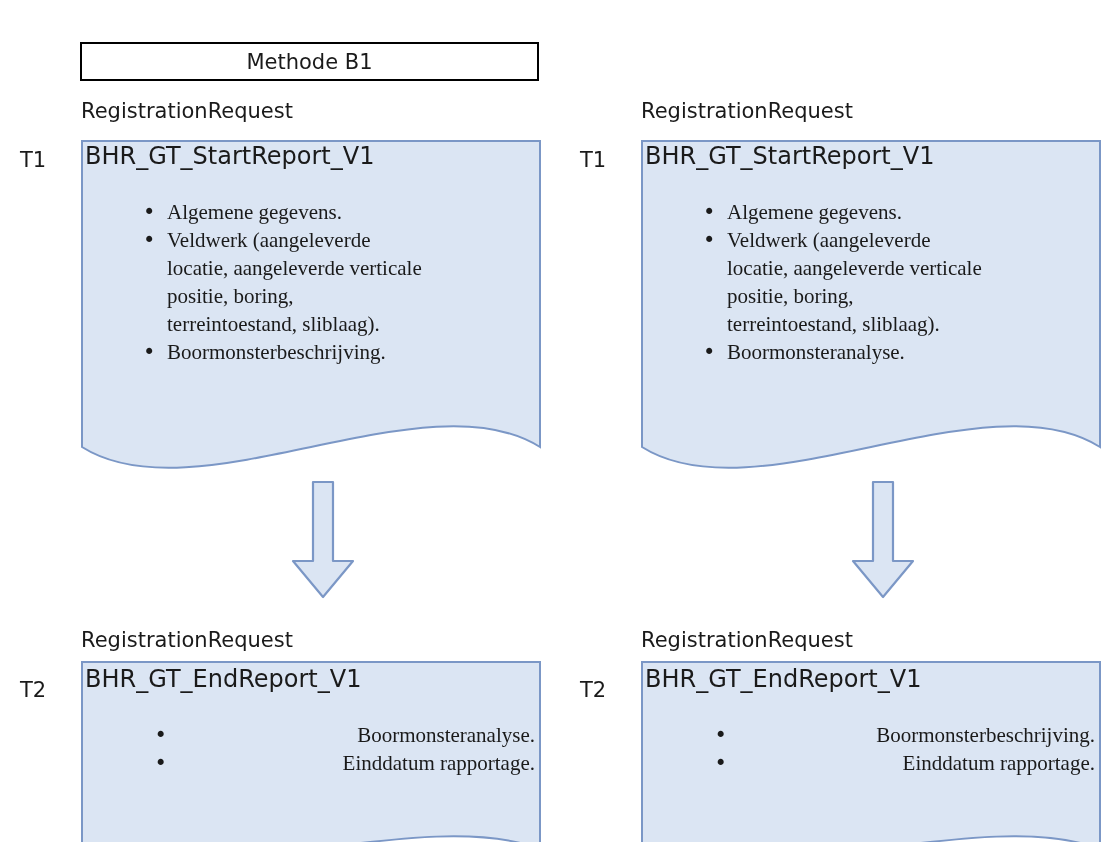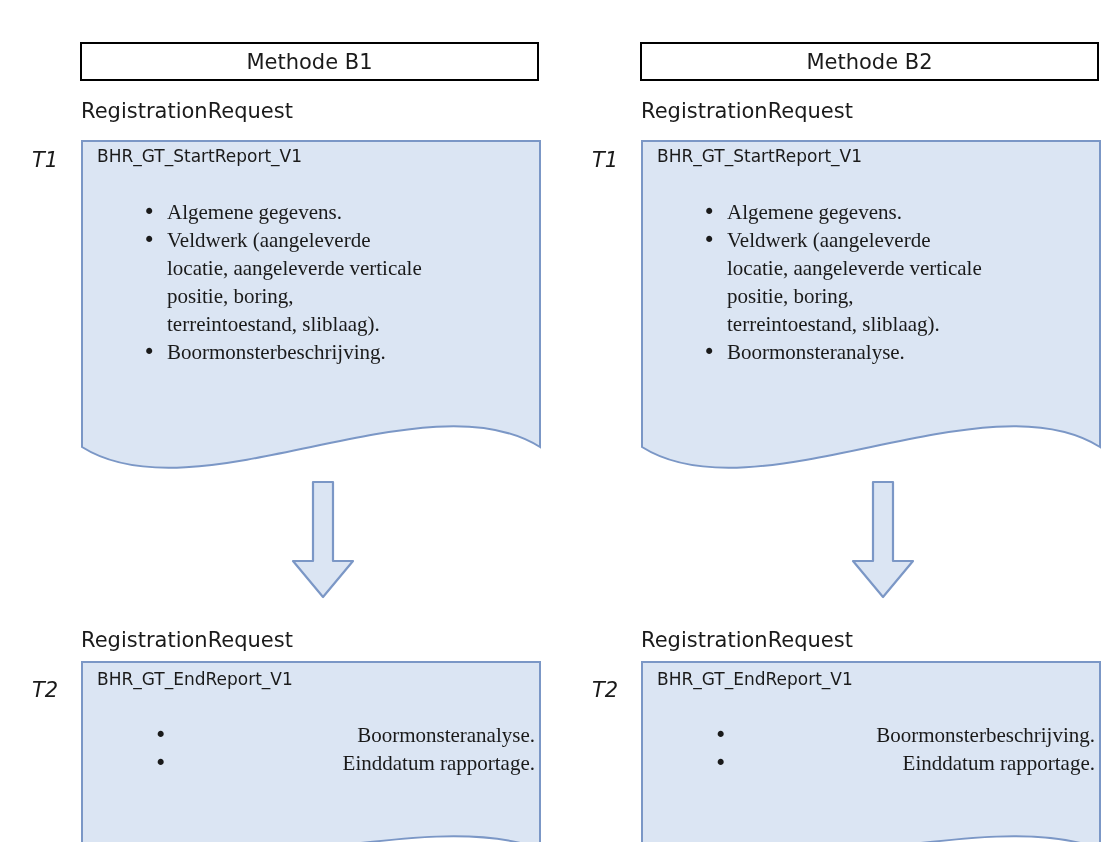--- a/index.html
+++ b/index.html
@@ -19,35 +19,35 @@
     display:flex;align-items:center;justify-content:center;
     font-size:21px;line-height:28px;
   }
   .request-label{
     position:absolute;left:81px;width:458px;text-align:left;
     font-size:21px;line-height:28px;
   }
   .request-t1{top:57px;}
   .request-t2{top:586px;}
   .time-label{
-    position:absolute;left:32px;width:52px;
-    font-size:21px;line-height:28px;font-style:italic;
+    position:absolute;left:20px;width:52px;
+    font-size:21px;line-height:28px;
   }
   .time-t1{top:106px;}
   .time-t2{top:636px;}
 
   .doc{position:absolute;left:81px;width:460px;}
   .doc-t1{top:100px;height:356px;}
   .doc-t2{top:621px;height:280px;text-align:right;}
   .doc svg{position:absolute;left:0;top:0;display:block;}
   .doc-shape-fill{fill:#dbe5f3;stroke:#7b97c6;stroke-width:2;}
 
   .doc-title{
-    position:absolute;left:16px;top:2px;
-    font-size:17px;line-height:28px;white-space:nowrap;
+    position:absolute;left:4px;top:2px;
+    font-size:24px;line-height:28px;white-space:nowrap;
   }
   .doc-t2 .doc-title{top:4px;}
   .bullets{position:absolute;left:62px;width:392px;}
   .doc-t1 .bullets{top:58px;}
   .doc-t2 .bullets{top:60px;}
   .bullet{display:flex;}
   .dot{width:24px;flex:0 0 24px;font-size:21px;line-height:28px;}
   .blines{flex:1 1 auto;font-family:Liberation Serif, serif;}
   .bl{font-size:21px;line-height:28px;white-space:nowrap;}
 
@@ -122,23 +122,20 @@
           <div class="blines">
             <div class="bl">Einddatum rapportage.</div>
           </div>
         </div>
       </div>
     </div>
   </div>
 
   <div class="column col-1">
 
-    <div class="method-box">
-      <span>Methode B2</span>
-    </div>
 
     <div class="request-label request-t1">RegistrationRequest</div>
     <div class="time-label time-t1">T1</div>
 
     <div class="doc doc-t1">
       <svg width="460" height="356" viewBox="0 0 460 356">
         <path class="doc-shape-fill" d="M1,1 L459,1 L459,307 C345,235 115,379 1,307 Z"></path>
       </svg>
       <div class="doc-title">BHR_GT_StartReport_V1</div>
       <div class="bullets">

